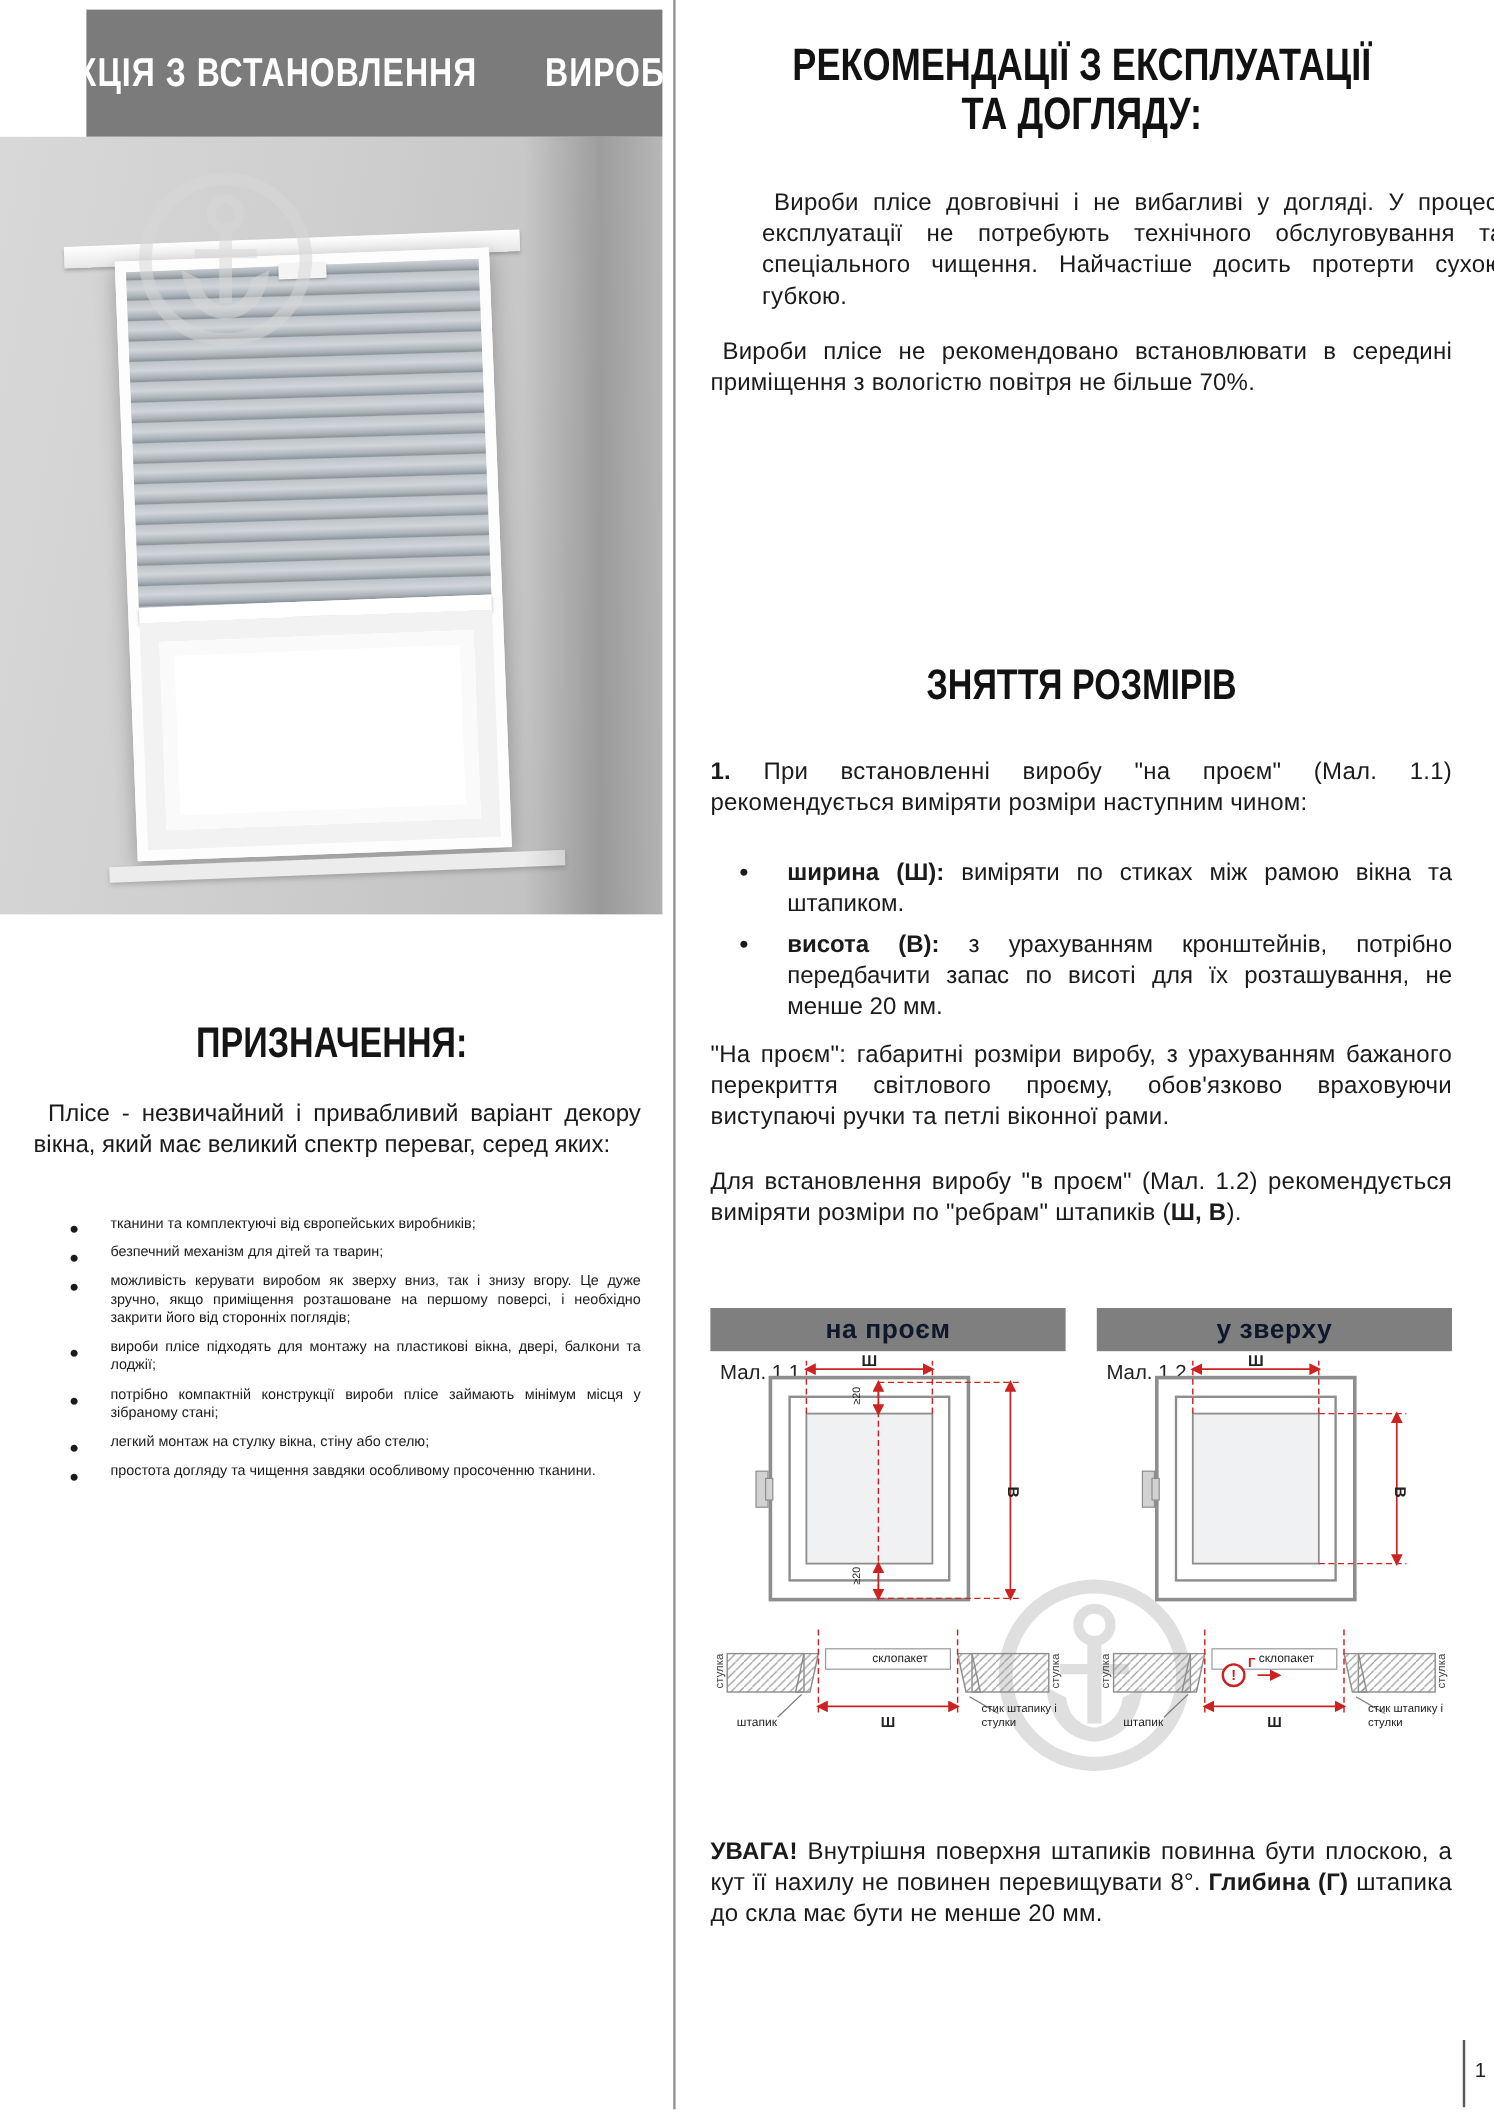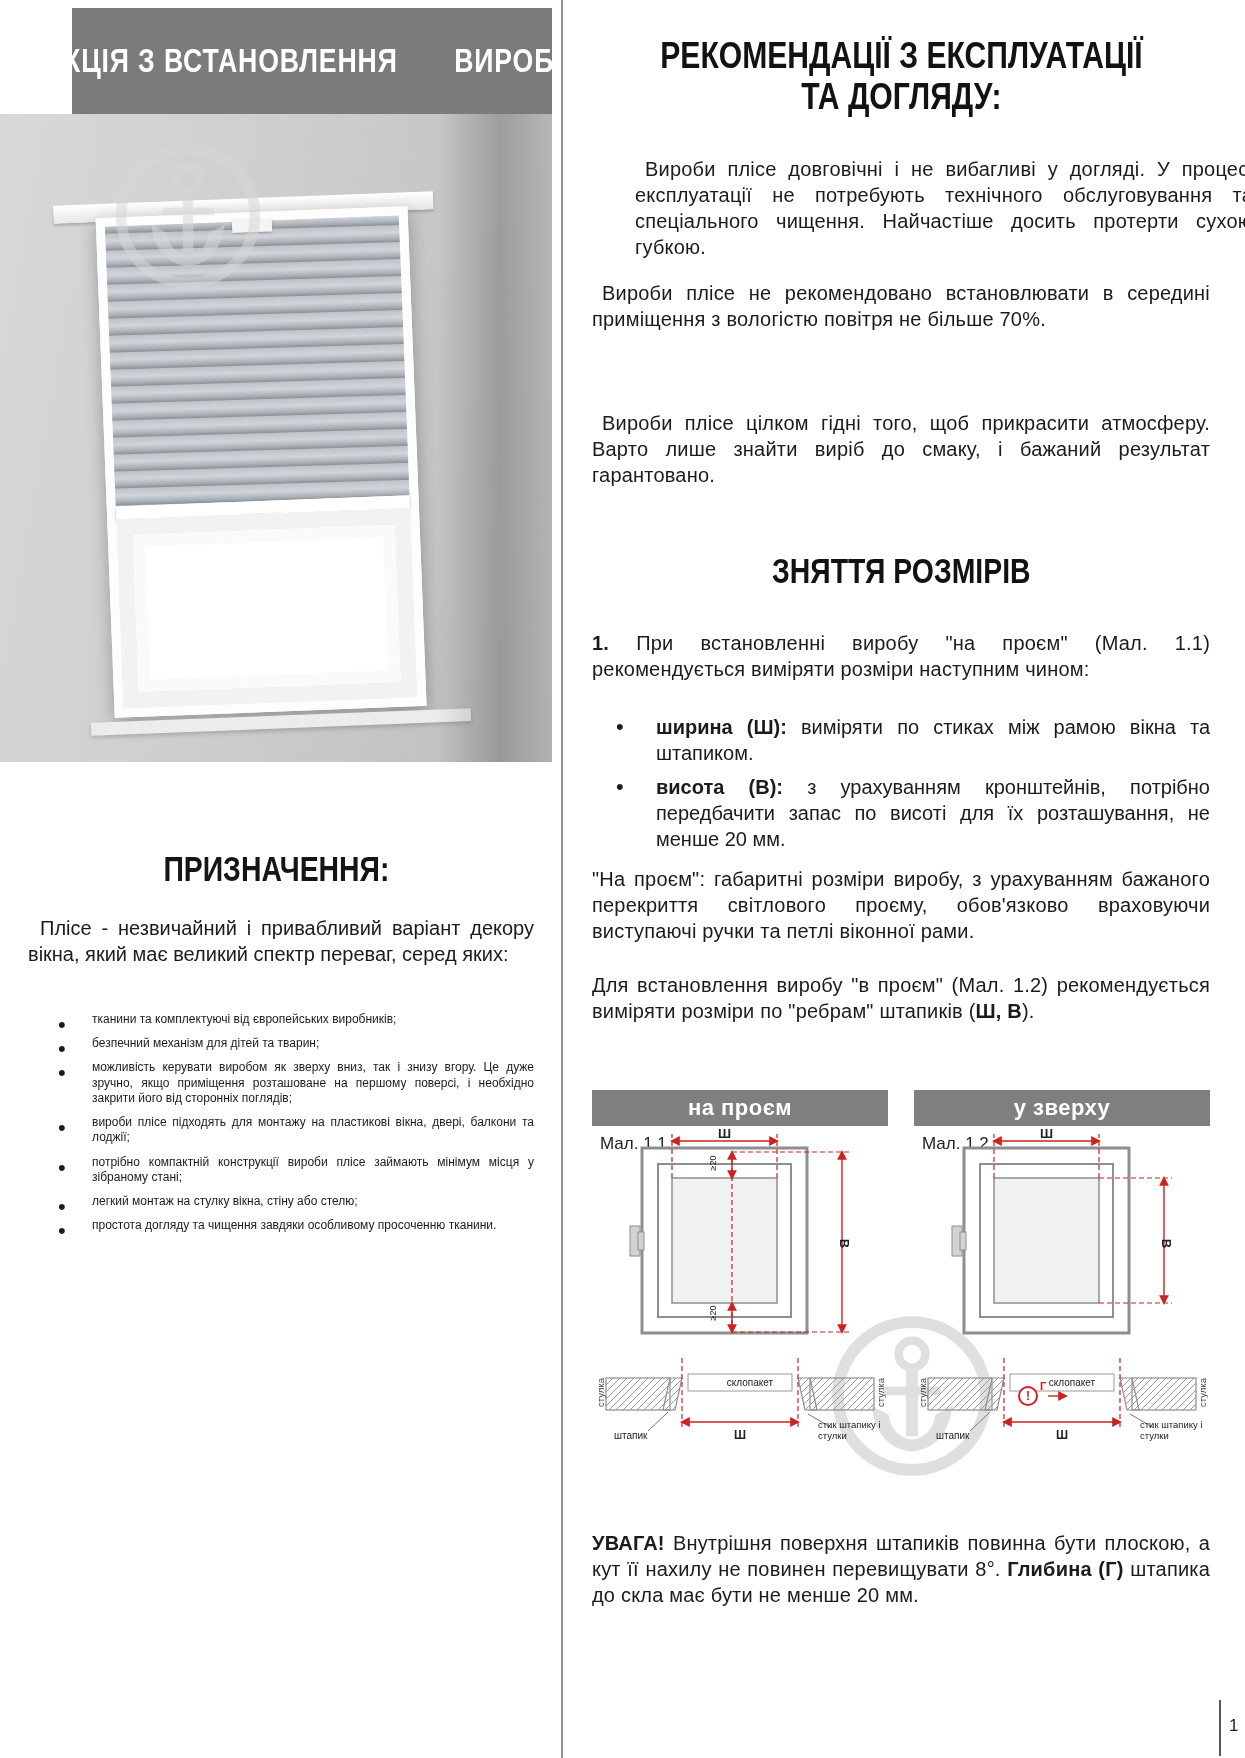--- a/index.html
+++ b/index.html
@@ -72,21 +72,21 @@
     line-height:1.3; text-align:justify; }
   .meas-list li::before { content:"•"; position:absolute; left:24px; top:-1px; font-size:22px; }
   .meas-p2 { top:866px; }
   .meas-p3 { top:972px; }
   .attention { top:1530px; }
 
   
   .panel { position:absolute; top:1090px; width:296px; height:404px; z-index:2; }
   .panel1 { left:592px; }
   .panel2 { left:914px; }
-  .panel-header { height:36px; background:#7f7f7f; color:#ffffff; font-weight:bold; font-size:22px;
+  .panel-header { height:36px; background:#7f7f7f; color:#0f172a; font-weight:bold; font-size:22px;
     display:flex; align-items:center; justify-content:center; letter-spacing:.5px; }
   .fig-label { position:absolute; left:8px; top:44px; font-size:17px; color:#222; }
   .diag { position:absolute; left:0; top:36px; width:296px; height:360px; }
   .diag .fr-outer { fill:#fff; stroke:#8e8e8e; stroke-width:3; }
   .diag .fr-sash  { fill:#fff; stroke:#8e8e8e; stroke-width:2; }
   .diag .fr-glass { fill:#eff1f2; stroke:#8e8e8e; stroke-width:1.5; }
   .diag .handle   { fill:#d2d2d2; stroke:#8e8e8e; stroke-width:1; }
   .diag .r  { stroke:#cc2222; stroke-width:1.4; fill:none; }
   .diag .rd { stroke:#cc2222; stroke-width:1.2; fill:none; stroke-dasharray:5 3; }
   .diag .ldr { stroke:#777; stroke-width:1; }
@@ -163,21 +163,20 @@
   </ul>
 
   <div class="divider"></div>
 
   <h1 class="care-title">
     <span class="tl"><span class="cond">РЕКОМЕНДАЦІЇ З ЕКСПЛУАТАЦІЇ</span></span>
     <span class="tl"><span class="cond">ТА ДОГЛЯДУ:</span></span>
   </h1>
   <p class="rp indent care-p1">Вироби плісе довговічні і не вибагливі у догляді. У процесі експлуатації не потребують технічного обслуговування та спеціального чищення. Найчастіше досить протерти сухою губкою.</p>
   <p class="rp indent care-p2">Вироби плісе не рекомендовано встановлювати в середині приміщення з вологістю повітря не більше 70%.</p>
-  <p class="rp indent care-p3">Вироби плісе цілком гідні того, щоб прикрасити атмосферу. Варто лише знайти виріб до смаку, і бажаний результат гарантовано.</p>
 
   <h2 class="meas-title"><span class="cond">ЗНЯТТЯ РОЗМІРІВ</span></h2>
 
   <p class="rp meas-p1"><b>1.</b><span> При встановленні виробу "на проєм" (Мал. 1.1) рекомендується виміряти розміри наступним чином:</span></p>
 
   <ul class="meas-list">
     <li><b>ширина (Ш):</b><span> виміряти по стиках між рамою вікна та штапиком.</span></li>
     <li><b>висота (В):</b><span> з урахуванням кронштейнів, потрібно передбачити запас по висоті для їх розташування, не менше 20 мм.</span></li>
   </ul>
 

